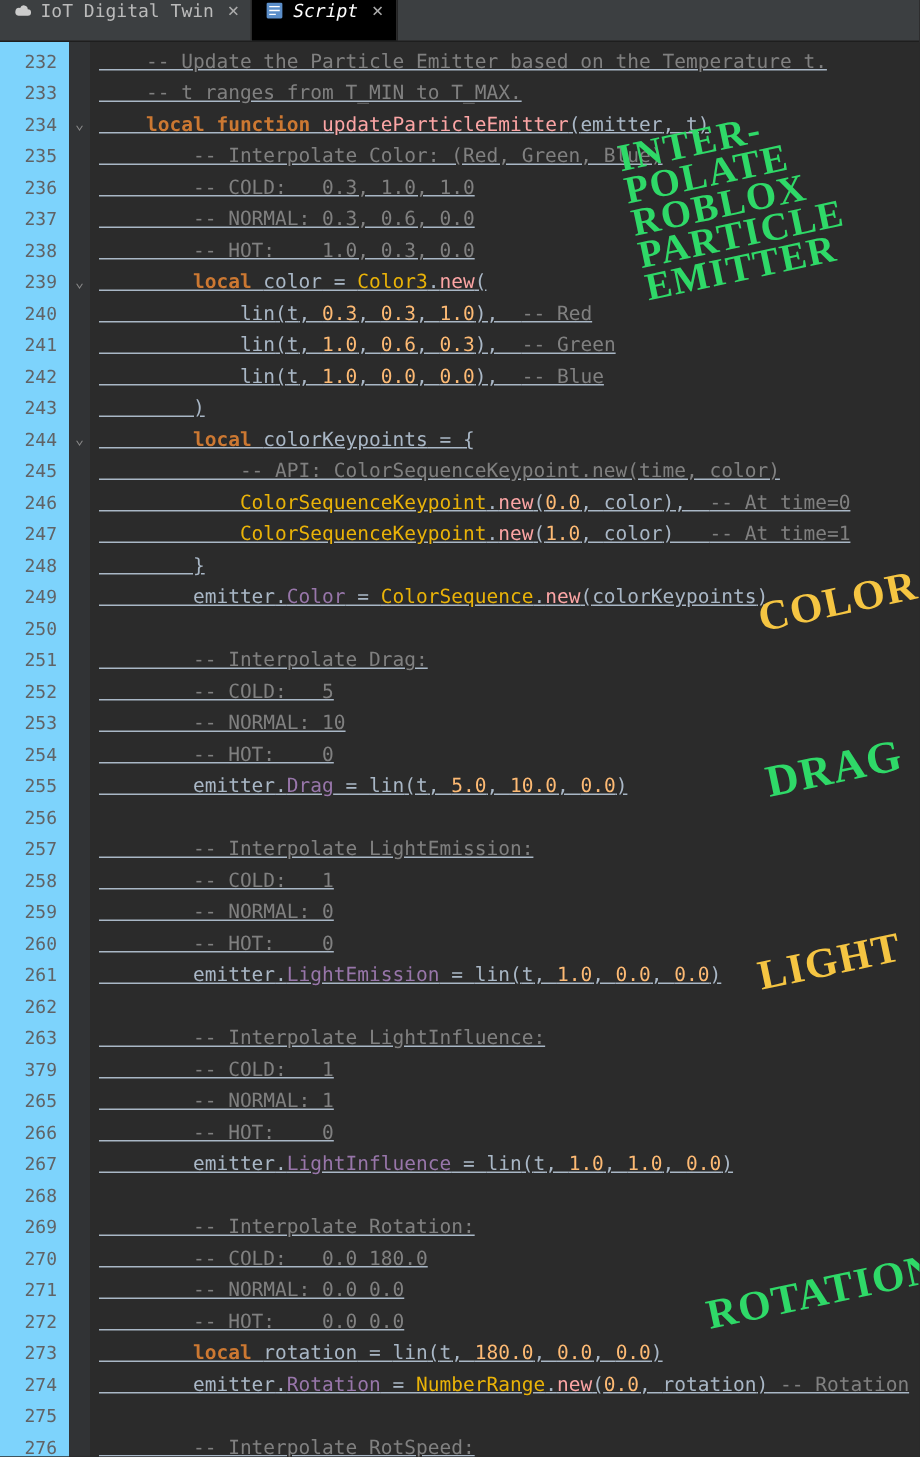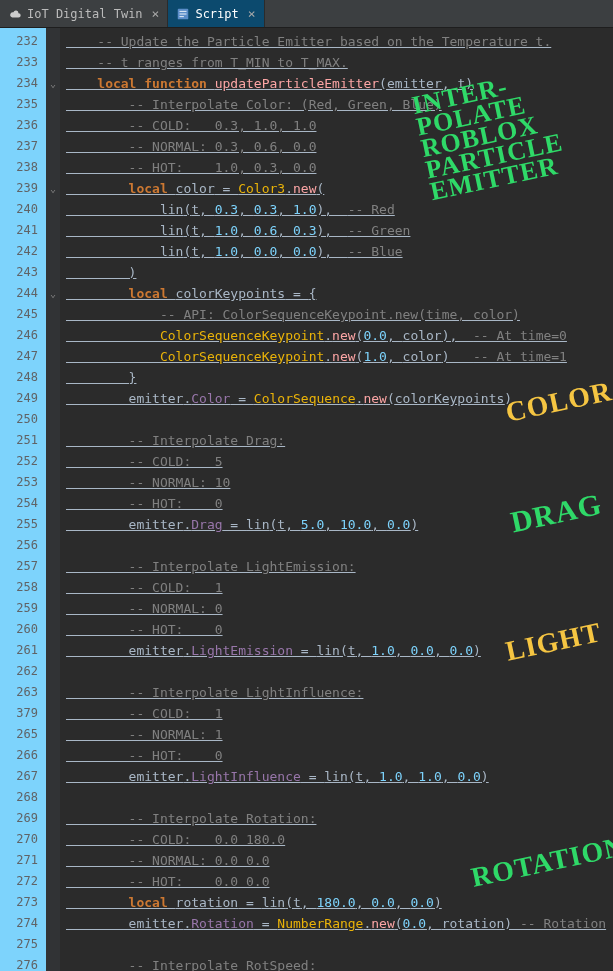--- a/index.html
+++ b/index.html
@@ -14,30 +14,30 @@
   position: relative;
 }
 .tabs {
   height: 28px;
   background: #3c3f41;
   display: flex;
   border-bottom: 1px solid #1e1e1e;
 }
 .tab {
   display: flex;
-  align-items: center;
+  align-items: flex-start;
   padding: 0 8px;
   height: 100%;
   gap: 5px;
   border-right: 1px solid #2b2b2b;
   cursor: pointer;
   color: #bbb;
   font-size: 12px;
 }
-.tab.active { background: #0c4a6e; color: #fff; }
+.tab.active { background: #000000; color: #fff; font-style: italic; }
 .tab-icon { width: 14px; height: 14px; display: inline-flex; }
 .tab-close { font-size: 13px; color: #aaa; padding-left: 4px; }
 .editor { display: flex; height: calc(100% - 28px); }
 .gutter {
   width: 46px;
   background: #7dd3fc;
   text-align: right;
   color: #606366;
   padding-top: 3px;
   user-select: none;
@@ -60,21 +60,21 @@
   padding-left: 6px;
   line-height: 21px;
   white-space: pre;
   font-size: 13px;
 }
 .line { height: 21px; text-decoration: underline; }
 .c-comment { color: #808080; }
 .c-kw { color: #cc7832; font-weight: bold; }
 .c-fn { color: #fca5a5; }
 .c-var { color: #a9b7c6; }
-.c-num { color: #7dd3fc; }
+.c-num { color: #fdba74; }
 .c-type { color: #eab308; }
 .c-prop { color: #9876aa; }
 .c-paren { color: #a9b7c6; }
 .c-eq { color: #a9b7c6; }
 .annot {
   position: absolute;
   font-family: 'Comic Sans MS', cursive;
   font-weight: bold;
   font-size: 24px;
   transform: rotate(-12deg);

